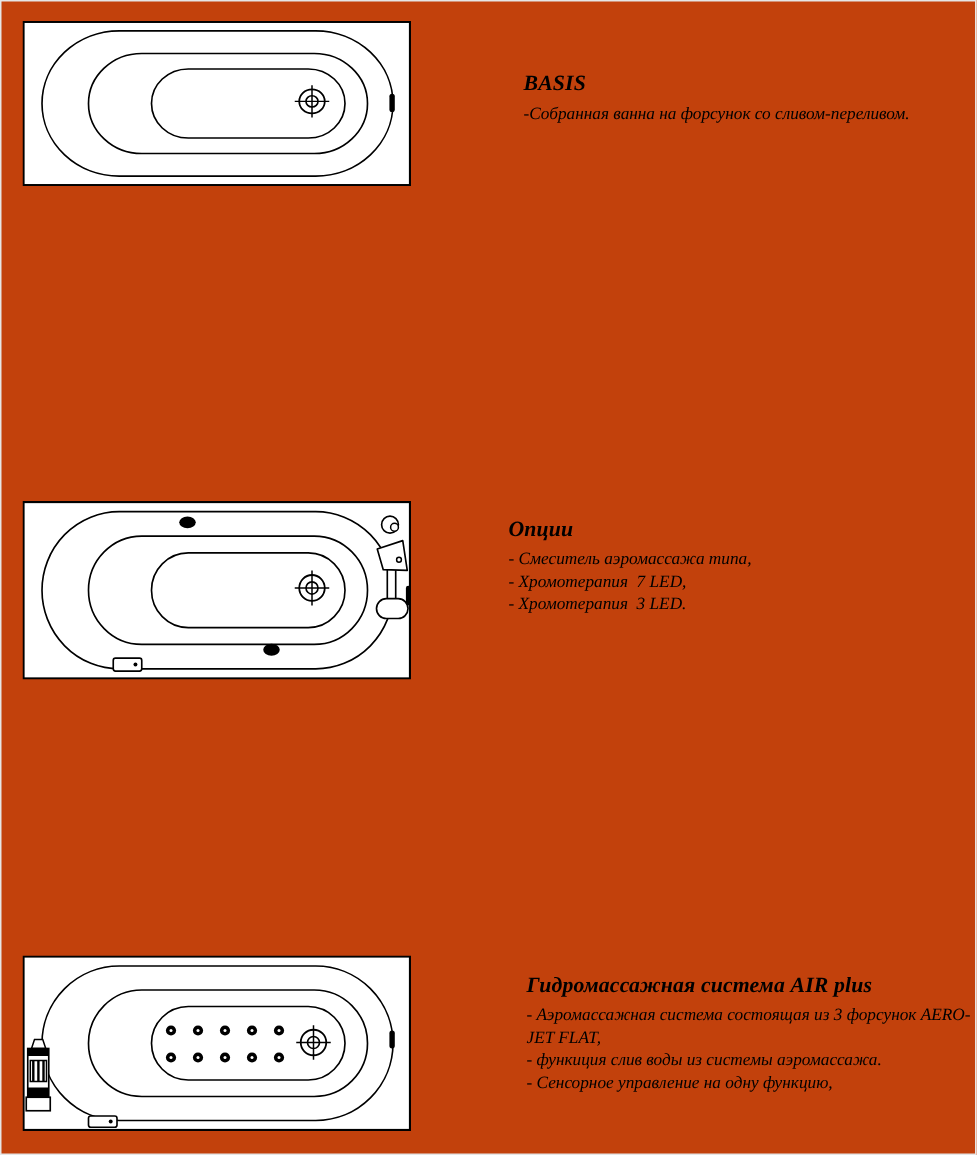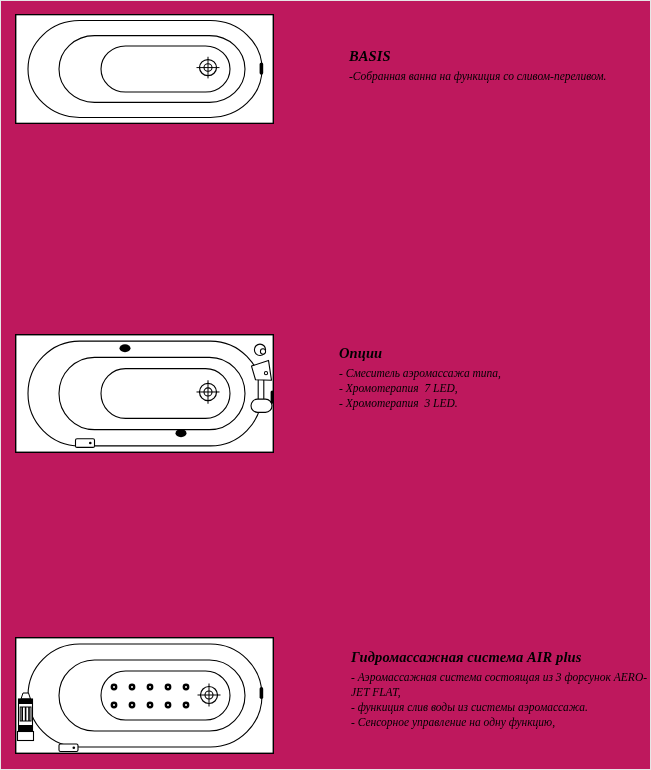--- a/index.html
+++ b/index.html
@@ -1,19 +1,19 @@
 <!DOCTYPE html>
 <html><head>
 <meta charset="utf-8">
 <style>
   html,body{margin:0;padding:0;background:#fff;}
   #page{
     position:relative;
     width:651px;height:770px;
-    background:#be185d;
+    background:#c2410c;
     font-family:"Liberation Serif", serif;
     color:#000;
     overflow:hidden;
     border:1px solid #e6e6e6;
     box-sizing:border-box;
   }
   .fig{position:absolute;}
   .fig svg{display:block;width:100%;height:100%;}
   .sec-text{position:absolute;}
   .sec-title{
@@ -134,21 +134,21 @@
       </g>
       <g>
         <rect x="44" y="107" width="19" height="7.5" rx="1.5" fill="#fff" stroke="#000" stroke-width="1.1"></rect>
         <circle cx="58.8" cy="110.7" r="1.3" fill="#000"></circle>
       </g>
     </svg>
   </div>
 
   <div class="sec-text" style="left:348px;top:47px;width:290px">
     <h3 class="sec-title">BASIS</h3>
-    <div class="sec-line">-Собранная ванна на функиция со сливом-переливом.</div>
+    <div class="sec-line">-Собранная ванна на форсунок со сливом-переливом.</div>
   </div>
 
   <div class="sec-text" style="left:338px;top:344px;width:290px">
     <h3 class="sec-title">Опции</h3>
     <div class="sec-line">- Смеситель аэромассажа типа,</div>
     <div class="sec-line">- Хромотерапия  7 LED,</div>
     <div class="sec-line">- Хромотерапия  3 LED.</div>
   </div>
 
   <div class="sec-text" style="left:350px;top:648px;width:300px">

